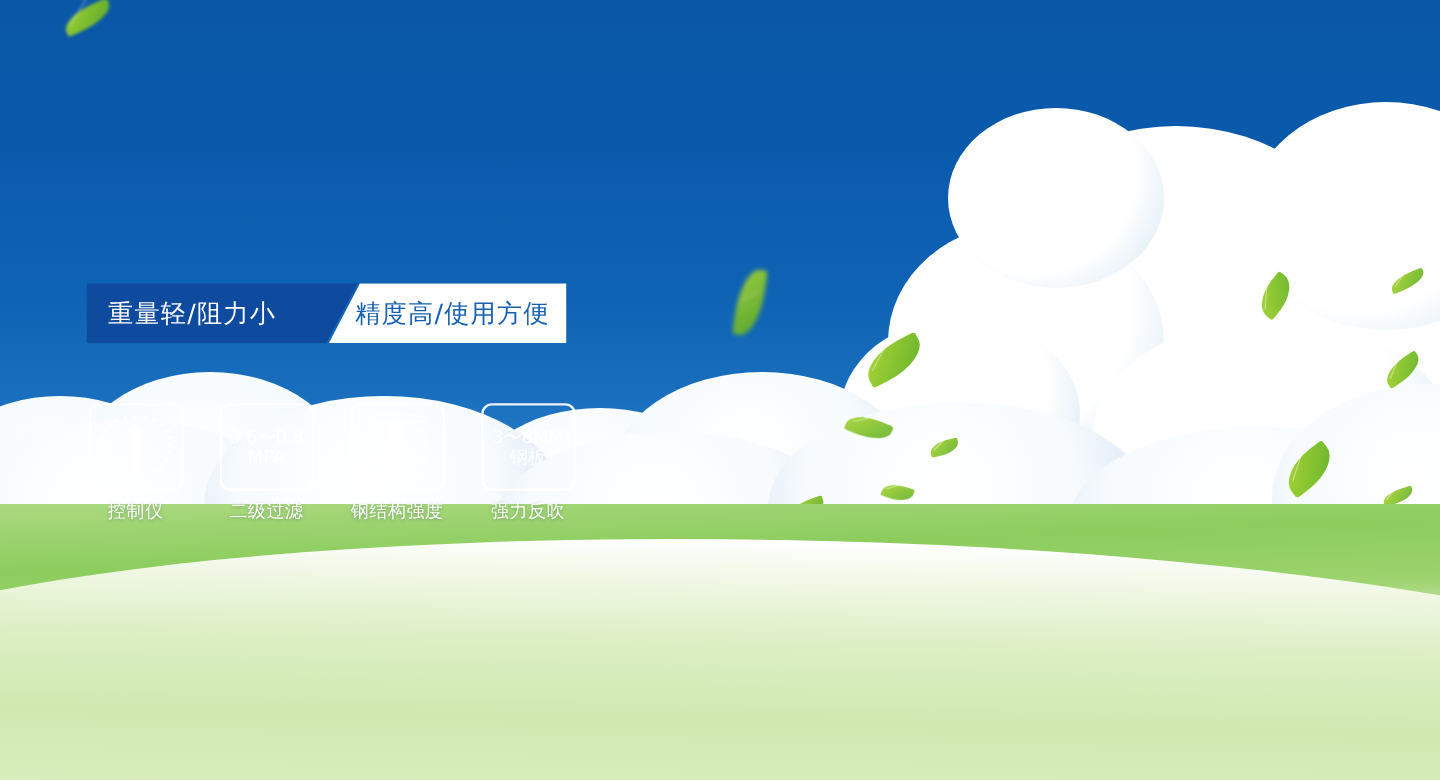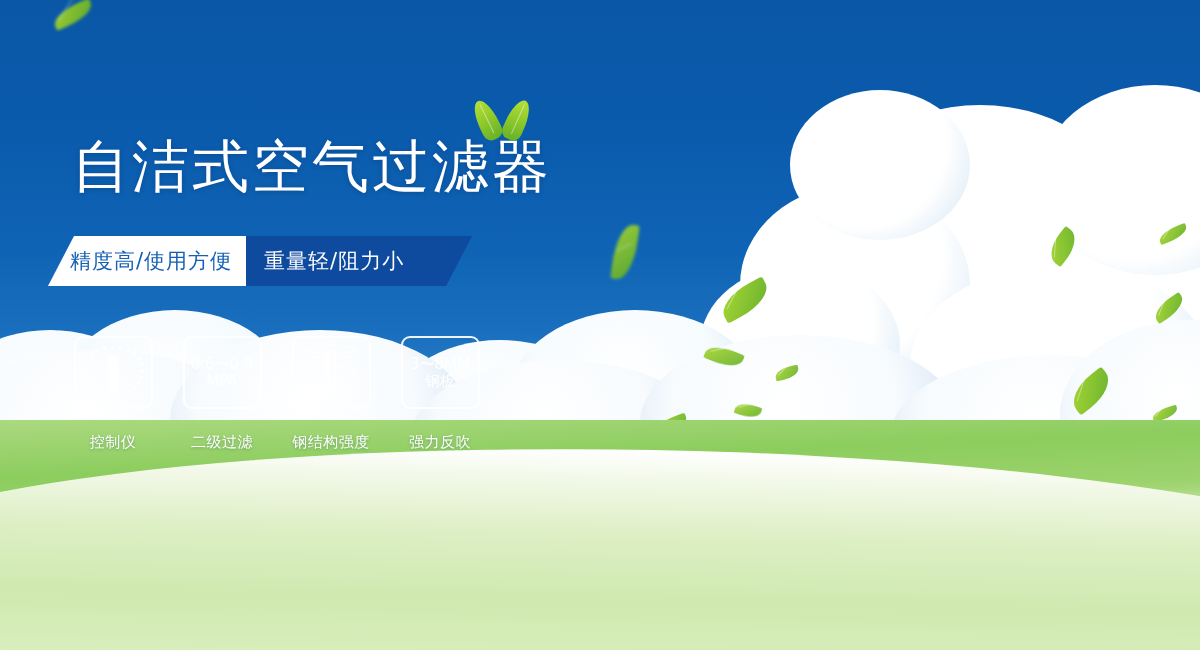--- a/index.html
+++ b/index.html
@@ -130,21 +130,21 @@
     border-radius:9px;
     display:flex;flex-direction:column;align-items:center;justify-content:center;
     color:#ffffff;position:relative;overflow:hidden;
   }
   .fbox .ftext{
     font-size:15px;line-height:1.12;text-align:center;color:#ffffff;
     font-family:"DejaVu Sans","Liberation Sans",sans-serif;white-space:nowrap;
   }
   .fbox .ftext.l2{font-size:15px;}
   .flabel{
-    margin-top:24px;color:#ffffff;font-size:15px;letter-spacing:.5px;
+    margin-top:8px;color:#ffffff;font-size:15px;letter-spacing:.5px;
     font-family:"DejaVu Sans","Liberation Sans",sans-serif;white-space:nowrap;
     text-shadow:0 1px 3px rgba(0,40,90,.3);
   }
 
   
   .gauge{position:relative;width:62px;height:58px;}
   .gauge .dot{position:absolute;width:3.4px;height:3.4px;border-radius:50%;background:#fff;}
   .gauge .needle{
     position:absolute;left:50%;top:11px;margin-left:-5px;
     width:10px;height:38px;border-radius:5px;background:#fff;
@@ -235,34 +235,27 @@
   <div class="leaf" style="left:1152px;top:408px;width:26px;height:11px;transform:rotate(-16deg);opacity:.9;"></div>
   <div class="leaf" style="left:654px;top:418px;width:34px;height:15px;transform:rotate(-20deg);opacity:.92;"></div>
 
   <div id="ground">
     <div id="ground-blend"></div>
     <div id="hill-far"></div>
     <div id="hill-shine"></div>
     <div id="hill-near"></div>
   </div>
 
-  <div id="title-block">
-    <div id="sprout">
-      <div class="sleaf sl-left"></div>
-      <div class="sleaf sl-right"></div>
-    </div>
-    <div id="main-title">自洁式空气过滤器</div>
-  </div>
 
   <div id="badge">
+    <div id="badge-left">
+      <span>重量轻/阻力小</span>
+    </div>
     <div id="badge-right">
       <span>精度高/使用方便</span>
-    </div>
-    <div id="badge-left">
-      <span>重量轻/阻力小</span>
     </div>
   </div>
 
   <div id="features">
 
     <div class="feature">
       <div class="fbox">
         <div class="gauge">
           <div class="dot" style="left:29px;top:2px;"></div>
           <div class="dot" style="left:37px;top:2.6px;"></div>

